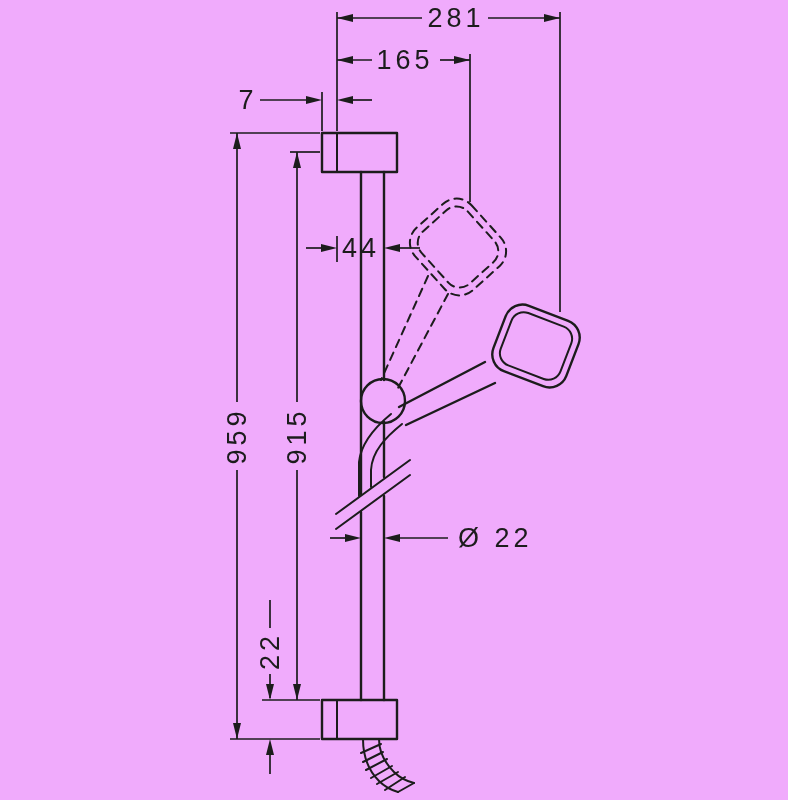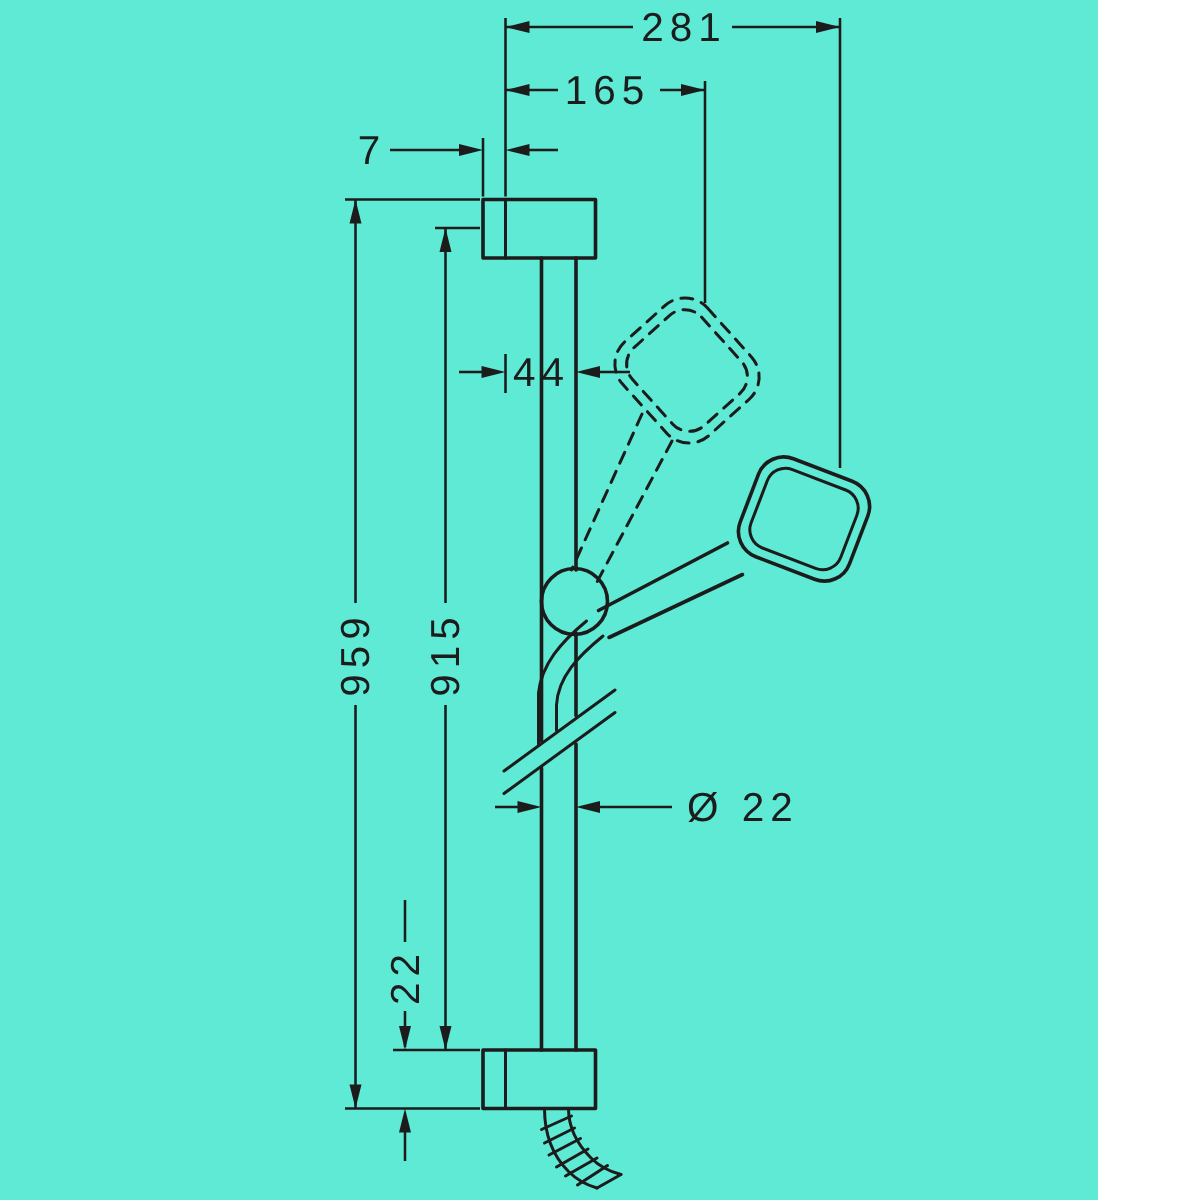--- a/index.html
+++ b/index.html
@@ -1,16 +1,16 @@
 <!DOCTYPE html>
 <html><head>
 <meta charset="utf-8">
 <style>
   html,body{margin:0;padding:0;background:#ffffff;}
-  #canvas{width:732px;height:800px;background:#5eead4;position:relative;overflow:hidden;}
+  #canvas{width:788px;height:800px;background:#f0abfc;position:relative;overflow:hidden;}
   svg{display:block;}
   .dim-text{font-family:"Liberation Sans",sans-serif;font-size:27px;letter-spacing:4px;fill:#1c1c1c;}
   .part{fill:none;stroke:#1c1c1c;stroke-width:2.4;stroke-linejoin:round;stroke-linecap:round;}
   .part-thin{fill:none;stroke:#1c1c1c;stroke-width:2;stroke-linecap:round;}
   .dim{stroke:#1c1c1c;stroke-width:1.7;fill:none;stroke-linecap:butt;}
   .arrow{fill:#1c1c1c;stroke:none;}
   .dashed{stroke-dasharray:8 6;}
 </style>
 </head>
 <body>

